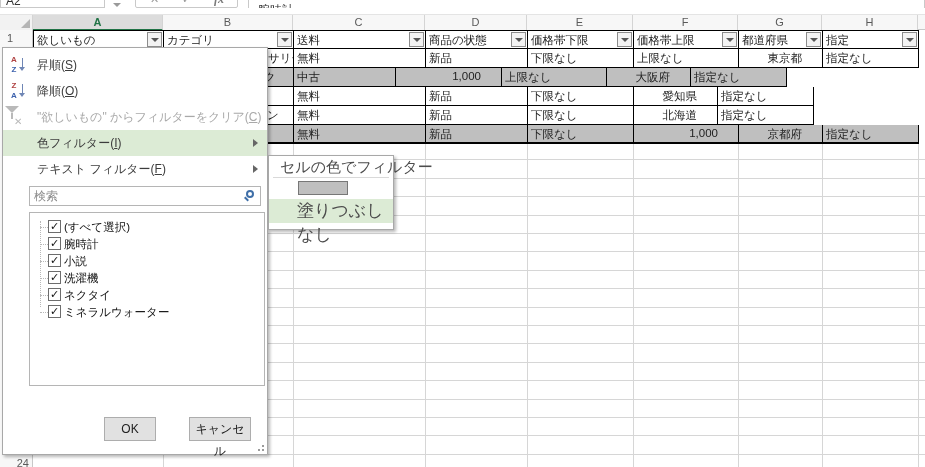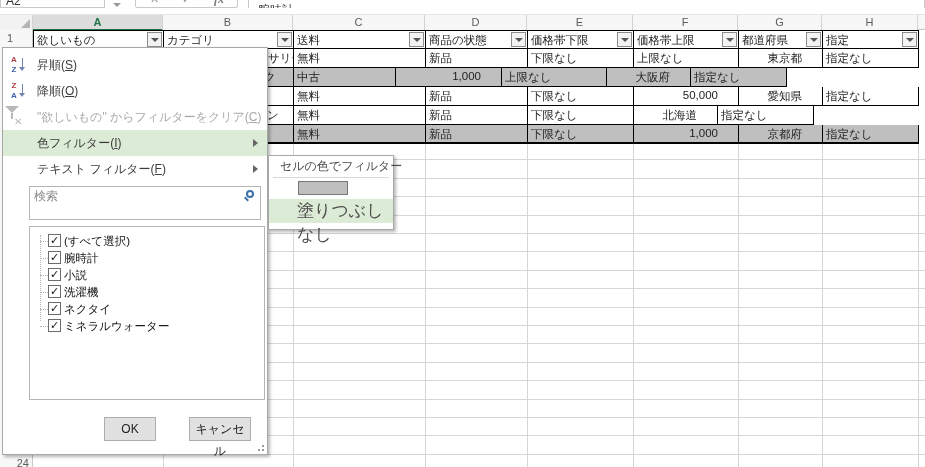--- a/index.html
+++ b/index.html
@@ -66,42 +66,42 @@
   .micon { position:absolute; left:6px; top:3px; width:22px; height:20px; }
   .sorticon .lt { position:absolute; left:0; width:10px; font-size:8px; font-weight:bold; line-height:9px; text-align:center; }
   .sorticon .top { top:0; color:#b04343; }
   .sorticon .bot { top:10px; color:#3d62ad; }
   .sorticon .arr { position:absolute; left:13px; top:3px; width:1px; height:10px; background:#6f86b5; }
   .sorticon .arr:after { content:""; position:absolute; left:-3px; top:9px; border-left:3.5px solid transparent; border-right:3.5px solid transparent; border-top:4px solid #6f86b5; }
   .funnel { position:absolute; left:2px; top:3px; }
   .funnel .cup { width:0; height:0; border-left:7px solid transparent; border-right:7px solid transparent; border-top:7px solid #b9b9b9; }
   .funnel .stem { position:absolute; left:6px; top:6px; width:2px; height:6px; background:#b9b9b9; }
   .funnel .x { position:absolute; left:9px; top:2px; font-size:10px; font-weight:bold; color:#b9b9b9; }
-  .searchwrap { position:relative; margin:4px 0 0 26px; width:232px; height:34px; border:1px solid #b5b5b5; background:#fff; }
+  .searchwrap { position:relative; margin:4px 0 0 26px; width:232px; height:20px; border:1px solid #b5b5b5; background:#fff; }
   .searchwrap input { position:absolute; left:0; top:0; width:210px; height:18px; border:none; outline:none; padding:0 4px; font-size:12px; font-family:inherit; color:#333; }
   .searchwrap input::placeholder { color:#8a8a8a; opacity:1; }
   .mag { position:absolute; right:4px; top:3px; width:12px; height:12px; }
   .mag .lens { position:absolute; left:2px; top:0; width:8px; height:8px; border:2px solid #3f6fa8; border-radius:50%; }
   .mag .hdl { position:absolute; left:0px; top:8px; width:5px; height:2px; background:#3f6fa8; transform:rotate(45deg); }
   .listbox { position:relative; margin:6px 0 0 26px; width:236px; height:174px; border:1px solid #b5b5b5; background:#fff; overflow:hidden; }
   .tree { position:absolute; left:10px; top:8px; width:1px; height:86px; border-left:1px dotted #b9b9b9; }
   .cbrow { position:relative; height:16.5px; padding-left:34px; line-height:16px; font-size:11.5px; color:#111; margin-top:0.5px; }
   .cbrow .stub { position:absolute; left:10px; top:8px; width:8px; border-top:1px dotted #b9b9b9; }
   .cbx { position:absolute; left:18px; top:1px; width:13px; height:13px; border:1px solid #6d6d6d; background:#fff; text-align:center; }
   .cbx span { position:absolute; left:1px; top:-2px; font-size:11px; font-weight:bold; color:#111; line-height:14px; }
   .btnrow { position:absolute; left:0; bottom:13px; width:100%; height:24px; }
   .btn { position:absolute; top:0; height:24px; background:#e1e1e1; border:1px solid #adadad; font-size:12px; color:#222; text-align:center; line-height:22px; cursor:default; }
   .btn.ok { left:101px; width:52px; }
   .btn.cancel { left:186px; width:62px; }
   .grip { position:absolute; right:3px; bottom:3px; width:10px; height:10px; }
   .grip b { position:absolute; width:2px; height:2px; background:#9a9a9a; }
   .grip .d1{ right:0; bottom:0; } .grip .d2{ right:4px; bottom:0; } .grip .d3{ right:0; bottom:4px; }
   
   .flyout { position:absolute; left:268px; top:125px; width:126px; height:75px; background:#fff; border:1px solid #a8a8a8; box-shadow:2px 2px 3px rgba(0,0,0,.28); z-index:6; }
-  .fly-h { height:21px; line-height:21px; padding-left:11px; color:#4c4c4c; font-size:12px; white-space:nowrap; }
+  .fly-h { height:21px; line-height:21px; padding-left:11px; color:#4c4c4c; font-size:15px; white-space:nowrap; }
   .fly-sep { margin:0 4px; border-top:1px solid #d9d9d9; }
   .fly-swrow { position:relative; height:21px; }
   .swatch { position:absolute; left:29px; top:3px; width:50px; height:14px; border:1px solid #777; }
   .fly-nofill { height:24px; line-height:24px; padding-left:28px; background:#dcebd5; color:#4c4c4c; font-size:17px; }
 </style>
 </head>
 <body>
 
 <div class="app">
 
@@ -204,21 +204,20 @@
       </div>
 
       <div class="trow">
         <div class="tc wA"></div>
         <div class="tc wB">
             <span class="bfrag"></span>
           </div>
         <div class="tc wC">無料</div>
         <div class="tc wD">新品</div>
         <div class="tc wE">下限なし</div>
-        <div class="tc wF num">50,000</div>
         <div class="tc wG num">愛知県</div>
         <div class="tc wH">指定なし</div>
       </div>
 
       <div class="trow">
         <div class="tc wA"></div>
         <div class="tc wB">
             <span class="bfrag bf3">ン</span>
           </div>
         <div class="tc wC">無料</div>

